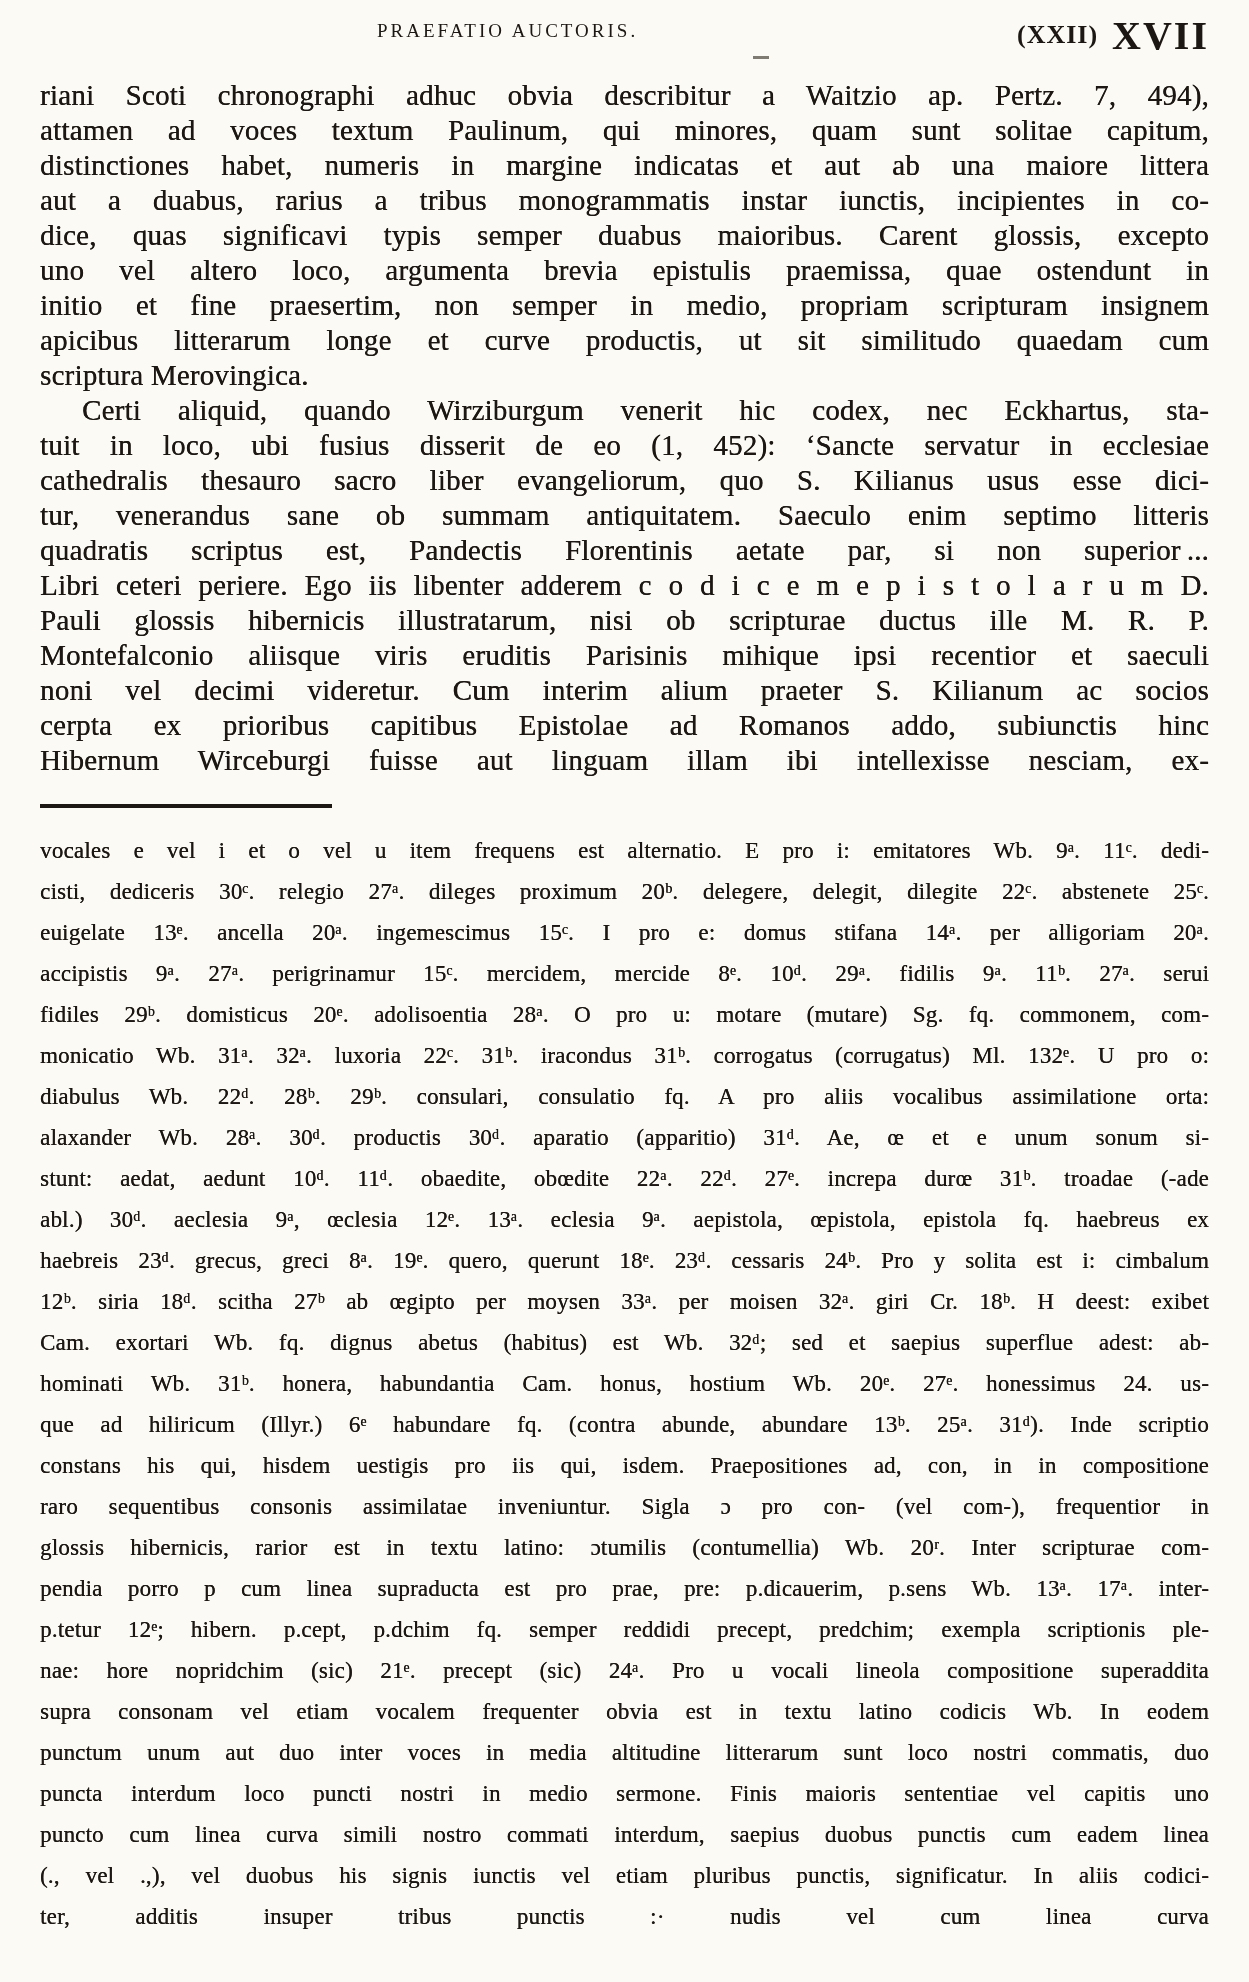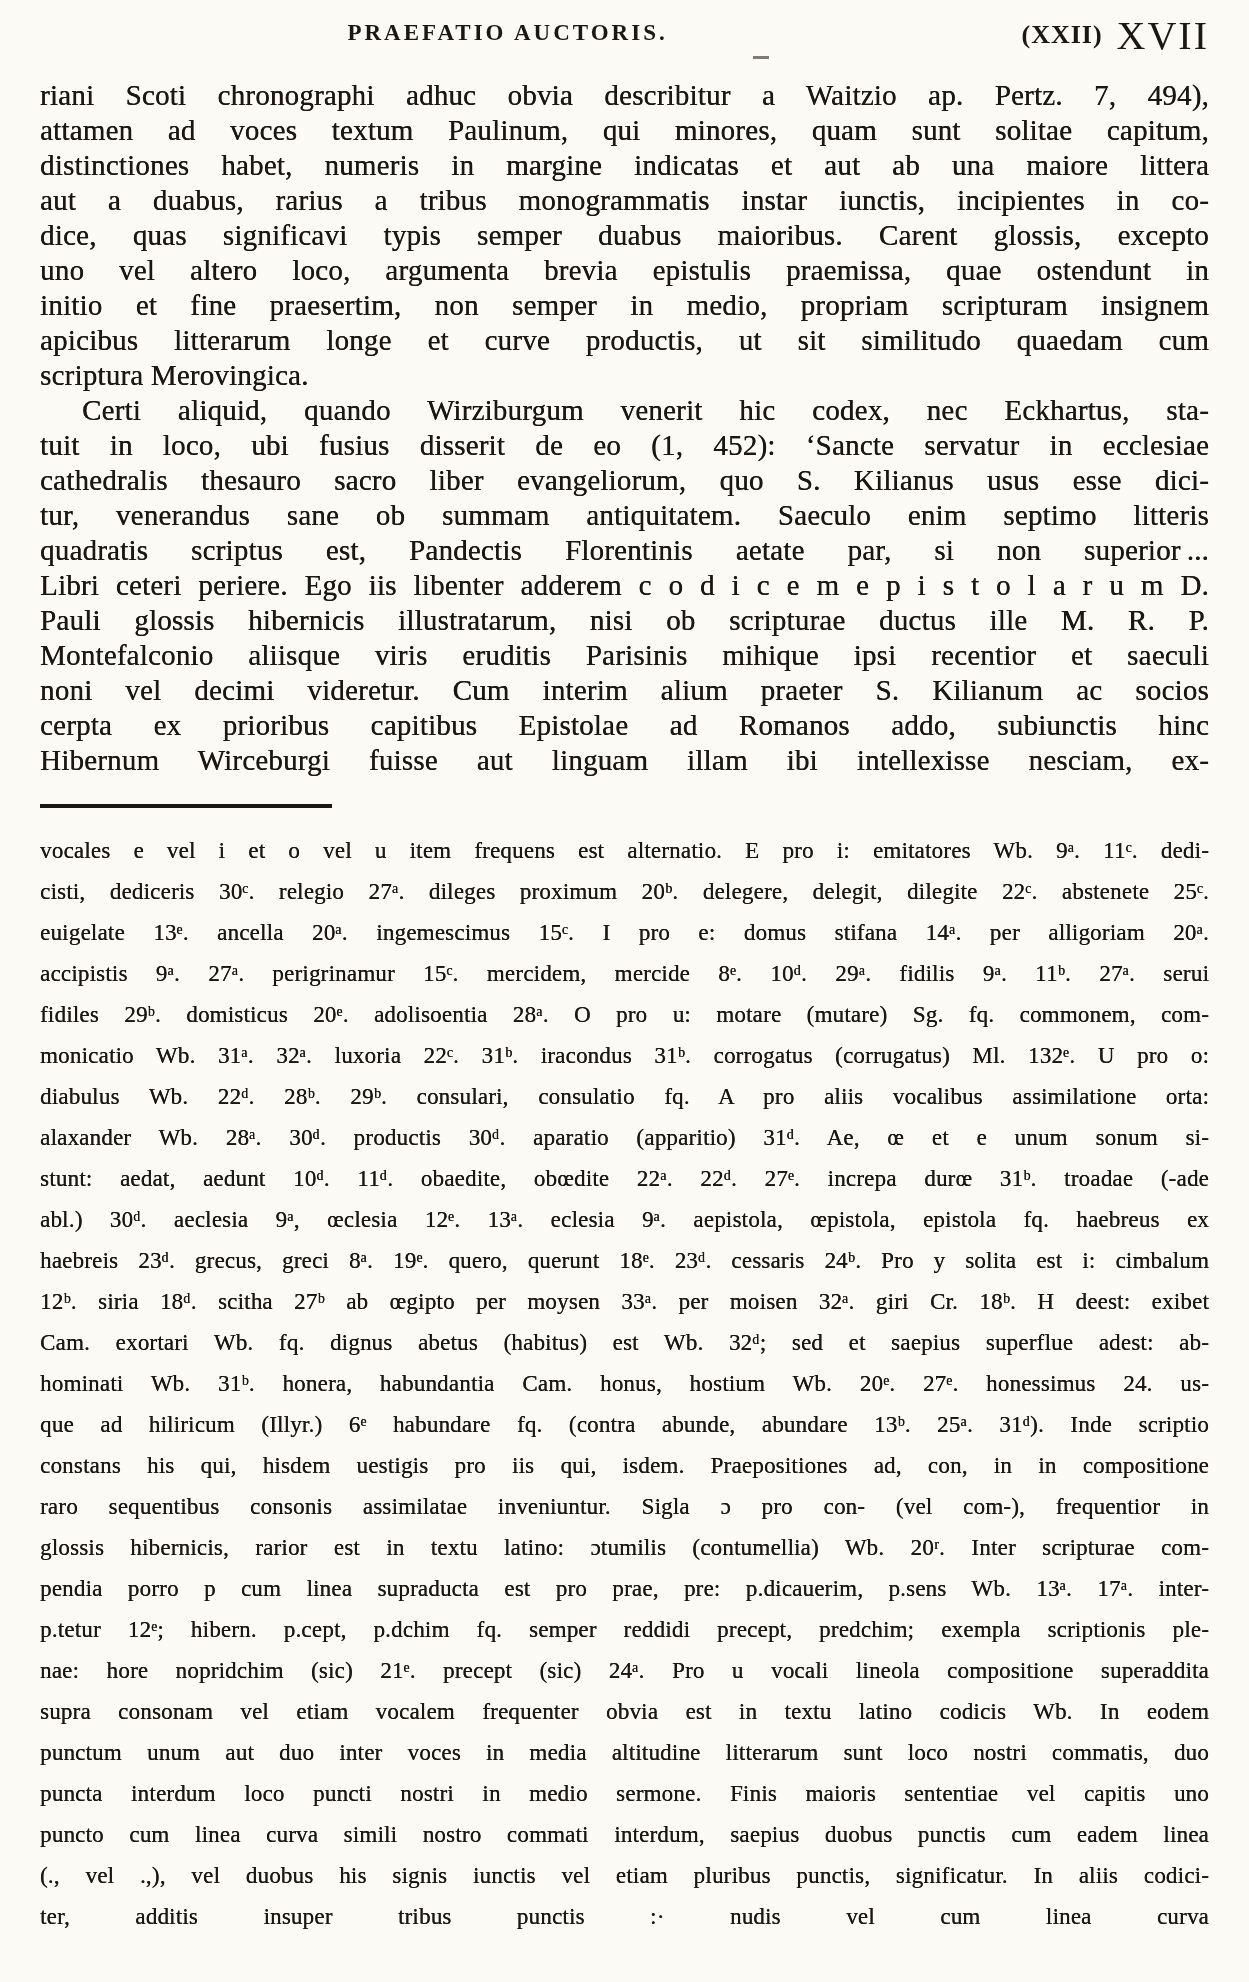--- a/index.html
+++ b/index.html
@@ -22,41 +22,41 @@
   .header {
     position: relative;
     height: 52px;
     margin: 12px 40px 0 40px;
   }
   .running-title {
     position: absolute;
     left: 40%;
     top: 8px;
     transform: translateX(-50%);
-    font-size: 23px;
-    font-weight: bold;
+    font-size: 19px;
+    font-weight: normal;
     letter-spacing: 3px;
     white-space: nowrap;
   }
   .folio {
     position: absolute;
     right: 0;
     top: 0;
     white-space: nowrap;
   }
   .folio-old {
     font-size: 26px;
     font-weight: bold;
     letter-spacing: 1px;
     vertical-align: 6px;
     margin-left: 11px;
   }
   .folio-new {
     font-size: 40px;
-    font-weight: normal;
+    font-weight: bold;
     letter-spacing: 2px;
     margin-left: 10px;
   }
   .scan-dash {
     position: absolute;
     right: 440px;
     top: 44px;
     width: 16px;
     height: 3px;
     background: #4a443c;

